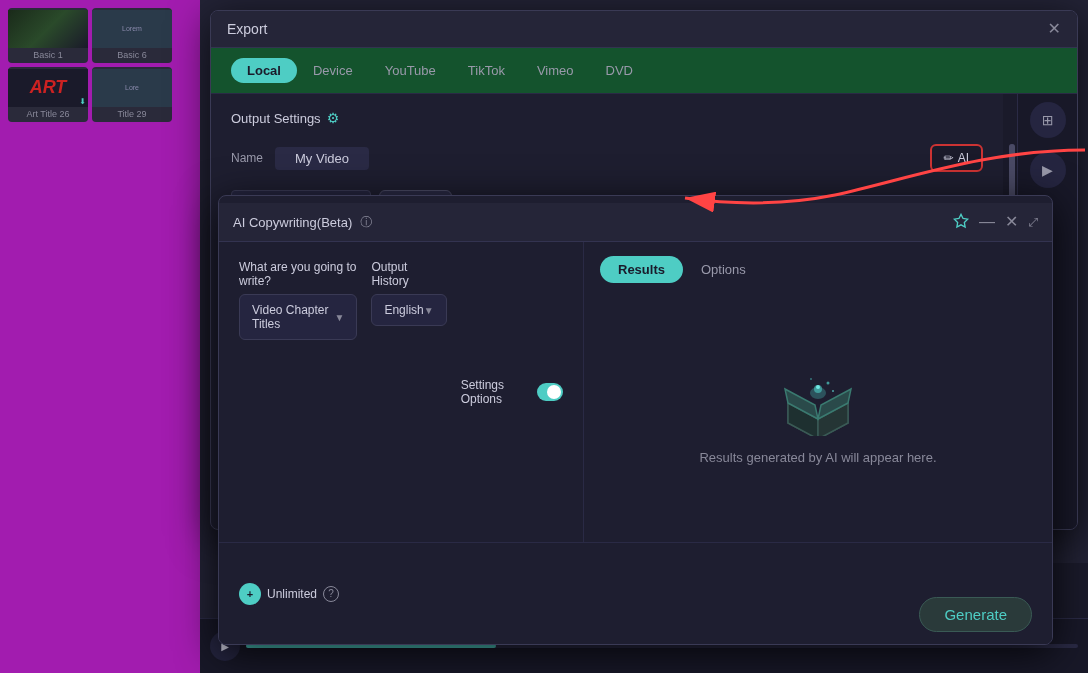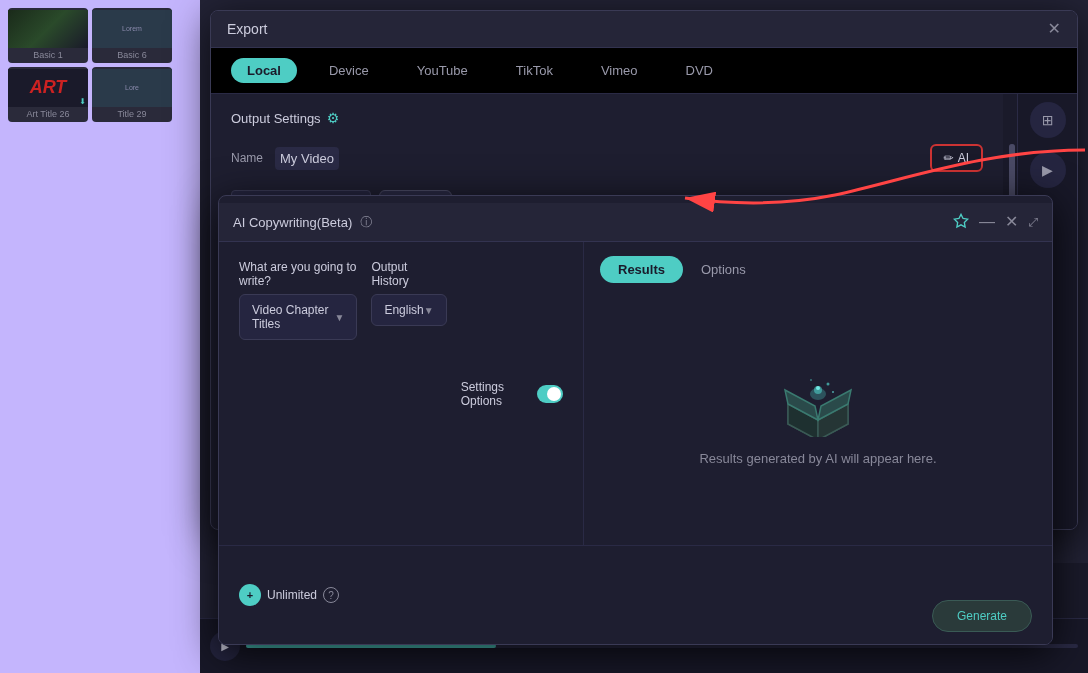--- a/index.html
+++ b/index.html
@@ -18,21 +18,21 @@
       top: 0; left: 0; right: 0; bottom: 0;
       background: #1e1e2e;
     }
 
     
     .left-panel {
       position: absolute;
       top: 0; left: 0;
       width: 200px;
       height: 673px;
-      background: #c4b5fd;
+      background: #a21caf;
       display: flex;
       flex-direction: column;
       gap: 4px;
       padding: 8px;
     }
 
     .thumb-row {
       display: flex;
       gap: 4px;
     }
@@ -134,23 +134,23 @@
 
     .export-close {
       color: #888899;
       cursor: pointer;
       font-size: 16px;
       line-height: 1;
     }
 
     .export-tabs {
       display: flex;
-      gap: 16px;
+      gap: 0;
       padding: 10px 20px;
-      background: #000000;
+      background: #14532d;
       border-bottom: 1px solid #2a2a45;
     }
 
     .export-tab {
       padding: 5px 16px;
       font-size: 13px;
       color: #9999aa;
       cursor: pointer;
       border-radius: 14px;
     }
@@ -183,21 +183,21 @@
 
     .name-label {
       font-size: 12px;
       color: #9999aa;
     }
 
     .name-value {
       font-size: 13px;
       color: #ccccdd;
       background: #2a2a45;
-      padding: 4px 5px;
+      padding: 4px 20px;
       border-radius: 4px;
     }
 
     .file-size-text {
       font-size: 12px;
       color: #9999aa;
     }
 
     .export-btn {
       background: #4ecdc4;
@@ -431,21 +431,21 @@
       color: #888899;
       cursor: pointer;
     }
 
     .generate-btn {
       background: #2a3a3a;
       color: #4ecdc4;
       border: 1px solid #3a5a55;
       border-radius: 20px;
       padding: 8px 24px;
-      font-size: 12px;
+      font-size: 15px;
       cursor: pointer;
       margin-top: 42px;
     }
 
     
     .advanced-options-row {
       display: flex;
       align-items: center;
       gap: 10px;
     }

